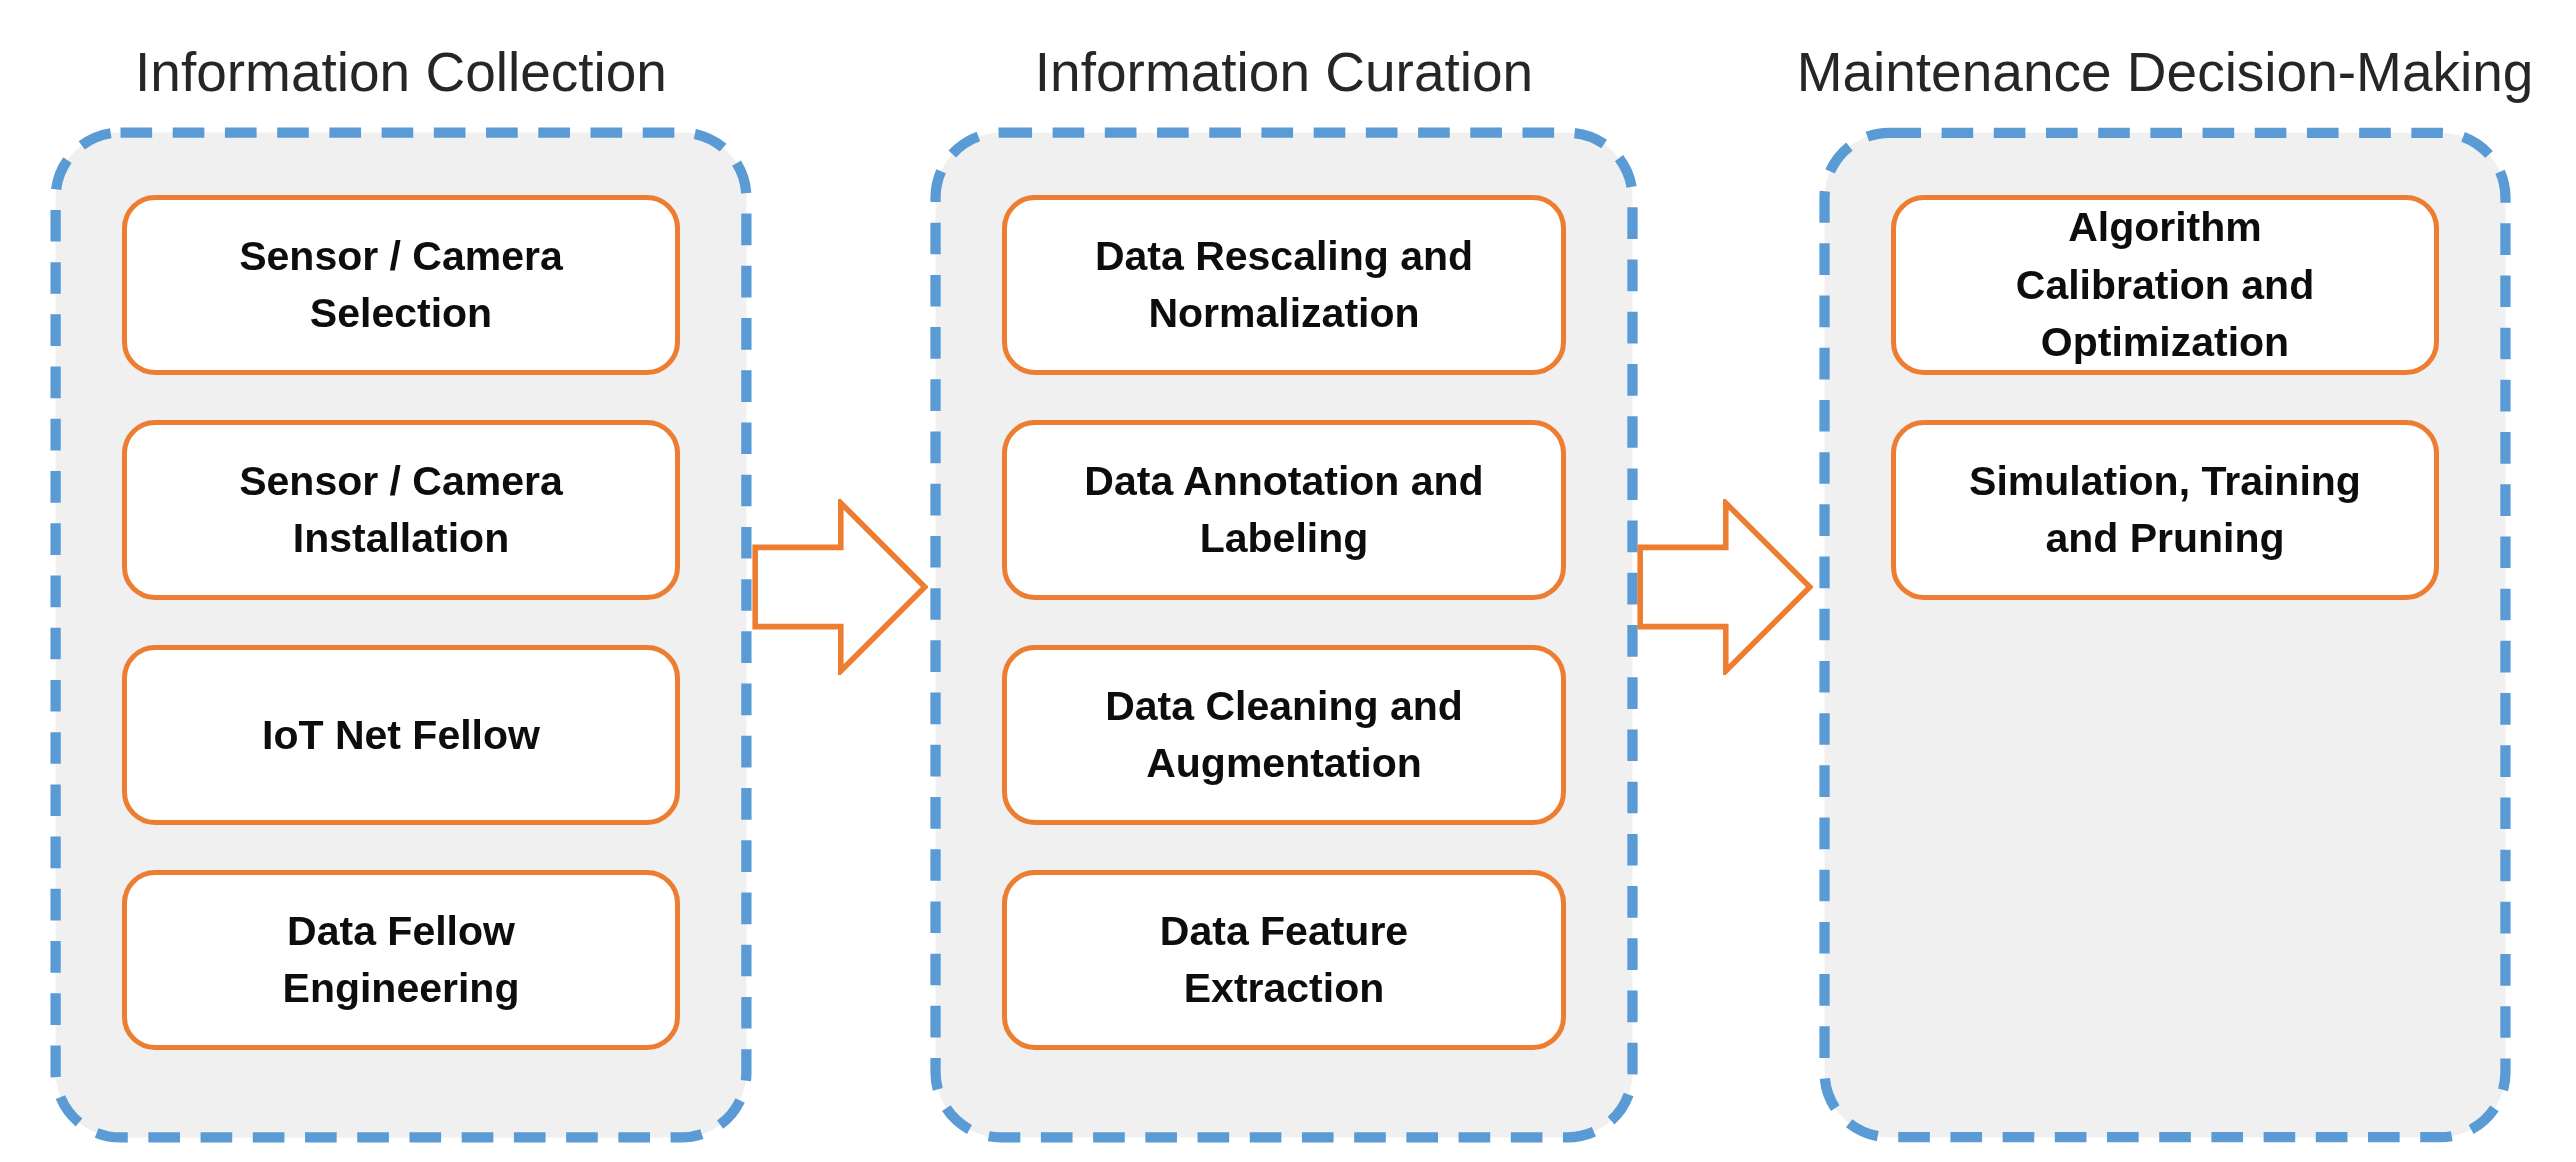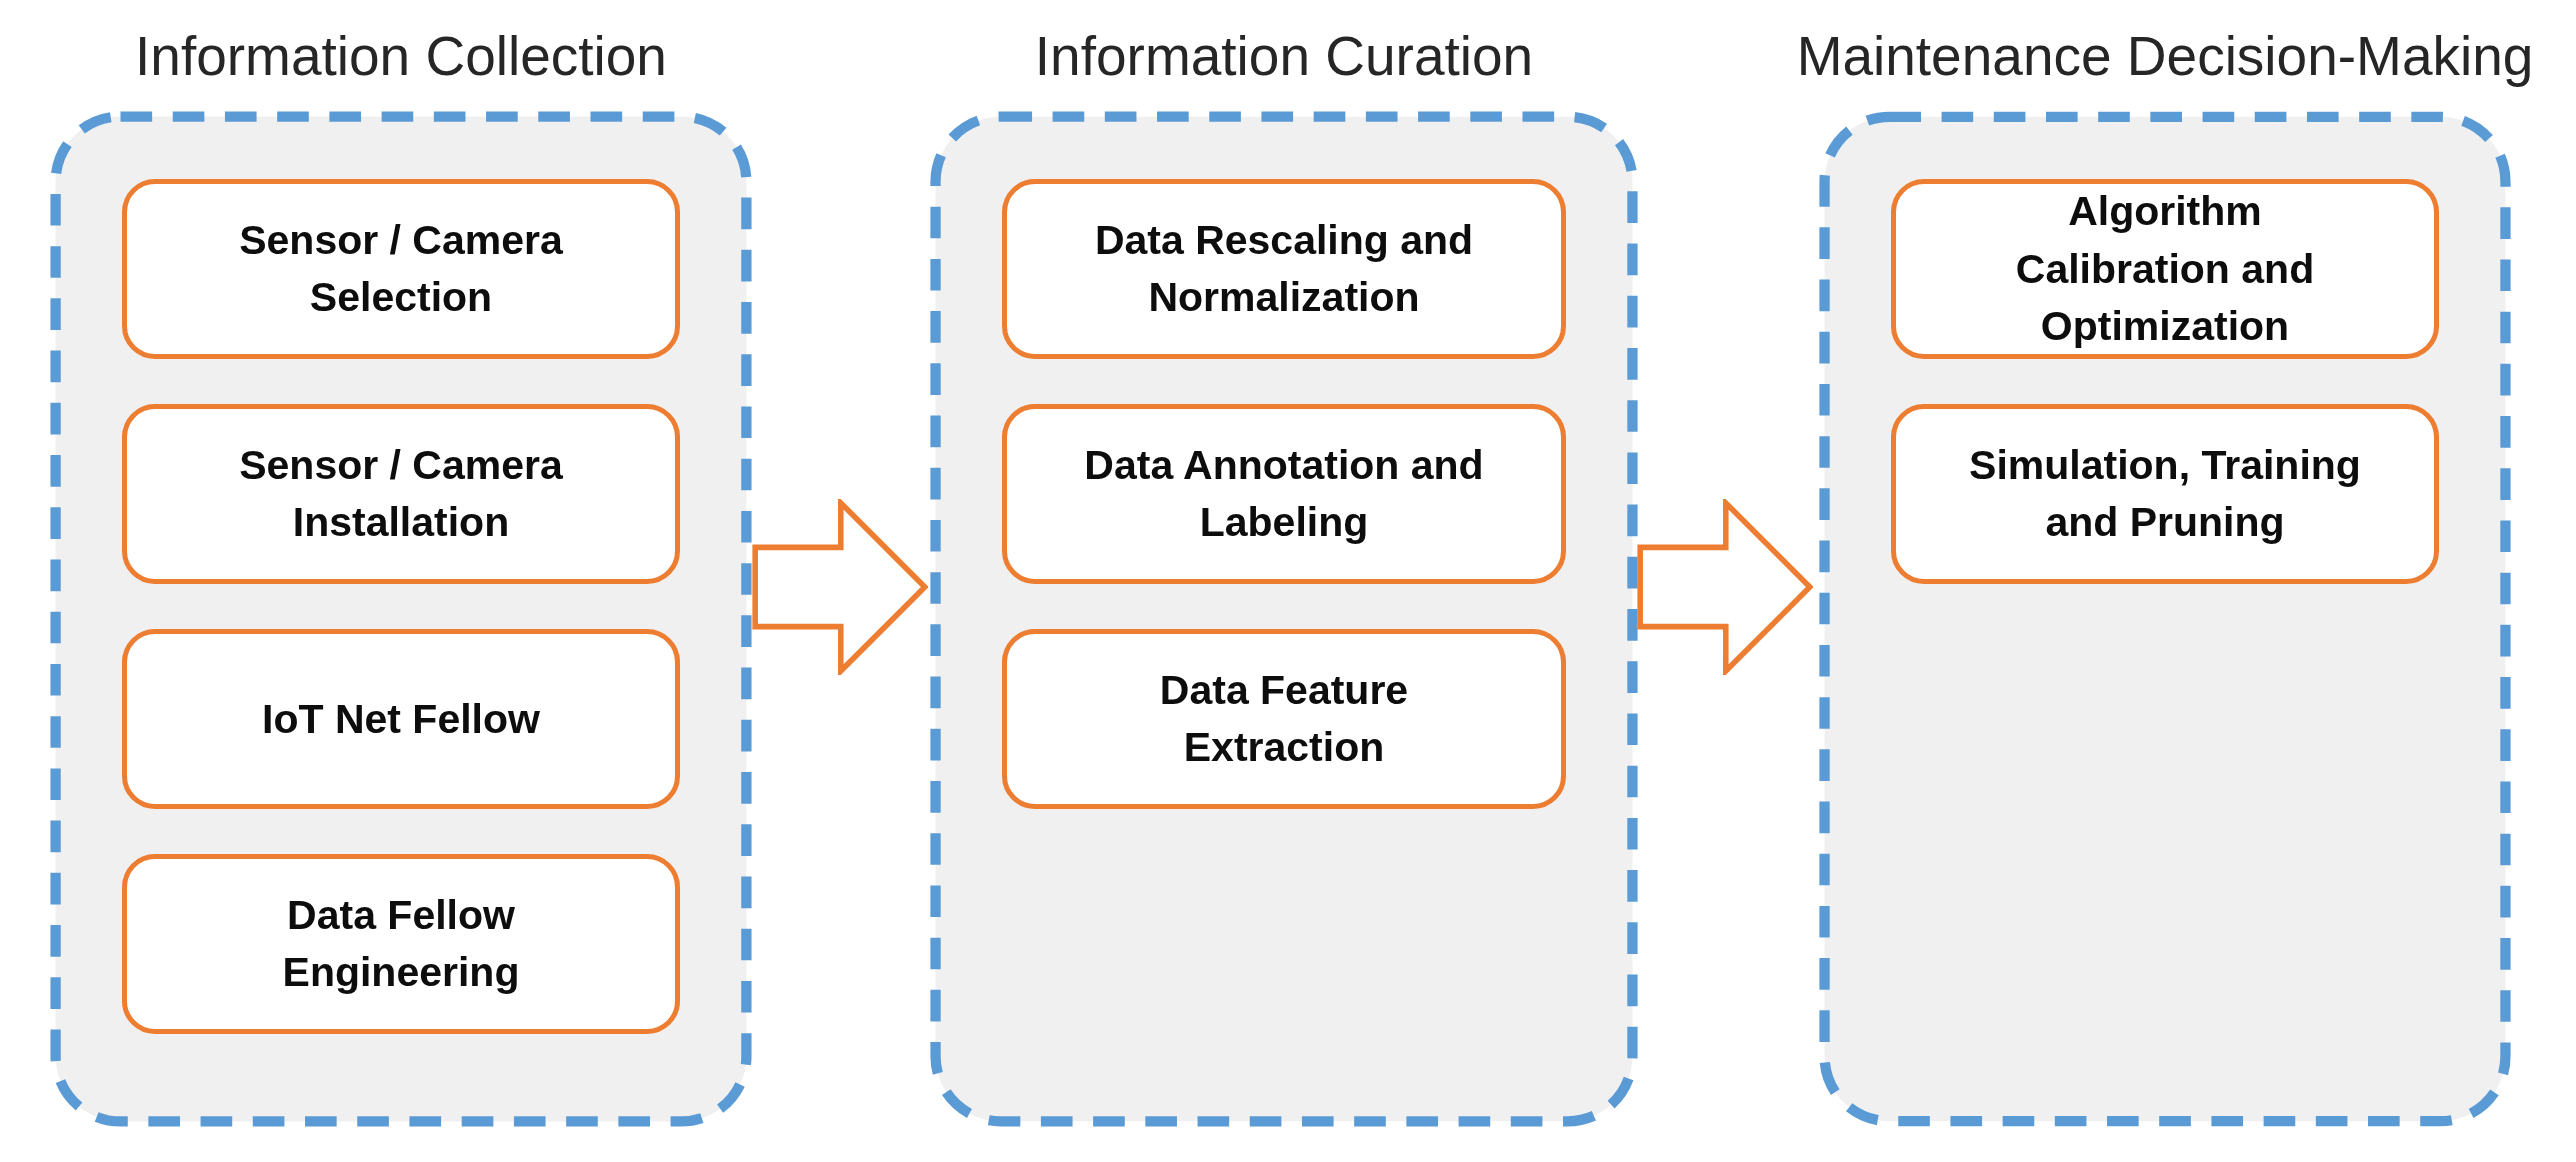--- a/index.html
+++ b/index.html
@@ -3,21 +3,21 @@
 <meta charset="utf-8">
 <style>
   html,body{margin:0;padding:0;background:#ffffff;}
   #canvas{
     position:relative;
     width:2576px;height:1163px;
     background:#ffffff;
     font-family:"Liberation Sans", sans-serif;
     overflow:hidden;
   }
-  .col{position:absolute;top:0;}
+  .col{position:absolute;top:16px;}
   #col-1{left:50px;width:702px;}
   #col-2{left:930px;width:708px;}
   #col-3{left:1819px;width:692px;}
   .col-title{
     height:111px;
     display:flex;align-items:center;justify-content:center;
     font-size:55px;font-weight:400;color:#262626;
     white-space:nowrap;letter-spacing:0px;
   }
   .container{
@@ -93,20 +93,24 @@
       <div class="boxes">
         <div class="node-box">
             <span class="node-label">Data Rescaling and
 Normalization</span>
           </div>
         <div class="node-box">
             <span class="node-label">Data Annotation and
 Labeling</span>
           </div>
         <div class="node-box">
+            <span class="node-label">Data Cleaning and
+Augmentation</span>
+          </div>
+        <div class="node-box">
             <span class="node-label">Data Feature
 Extraction</span>
           </div>
       </div>
     </div>
   </div>
 
   <svg class="flow-arrow" id="arrow-2" viewBox="0 0 222 222">
     <polygon points="4,61 112,61 112,5 218,111 112,217 112,161 4,161" fill="#FFFFFF" stroke="#ED7D31" stroke-width="7" stroke-linejoin="miter"></polygon>
   </svg>

